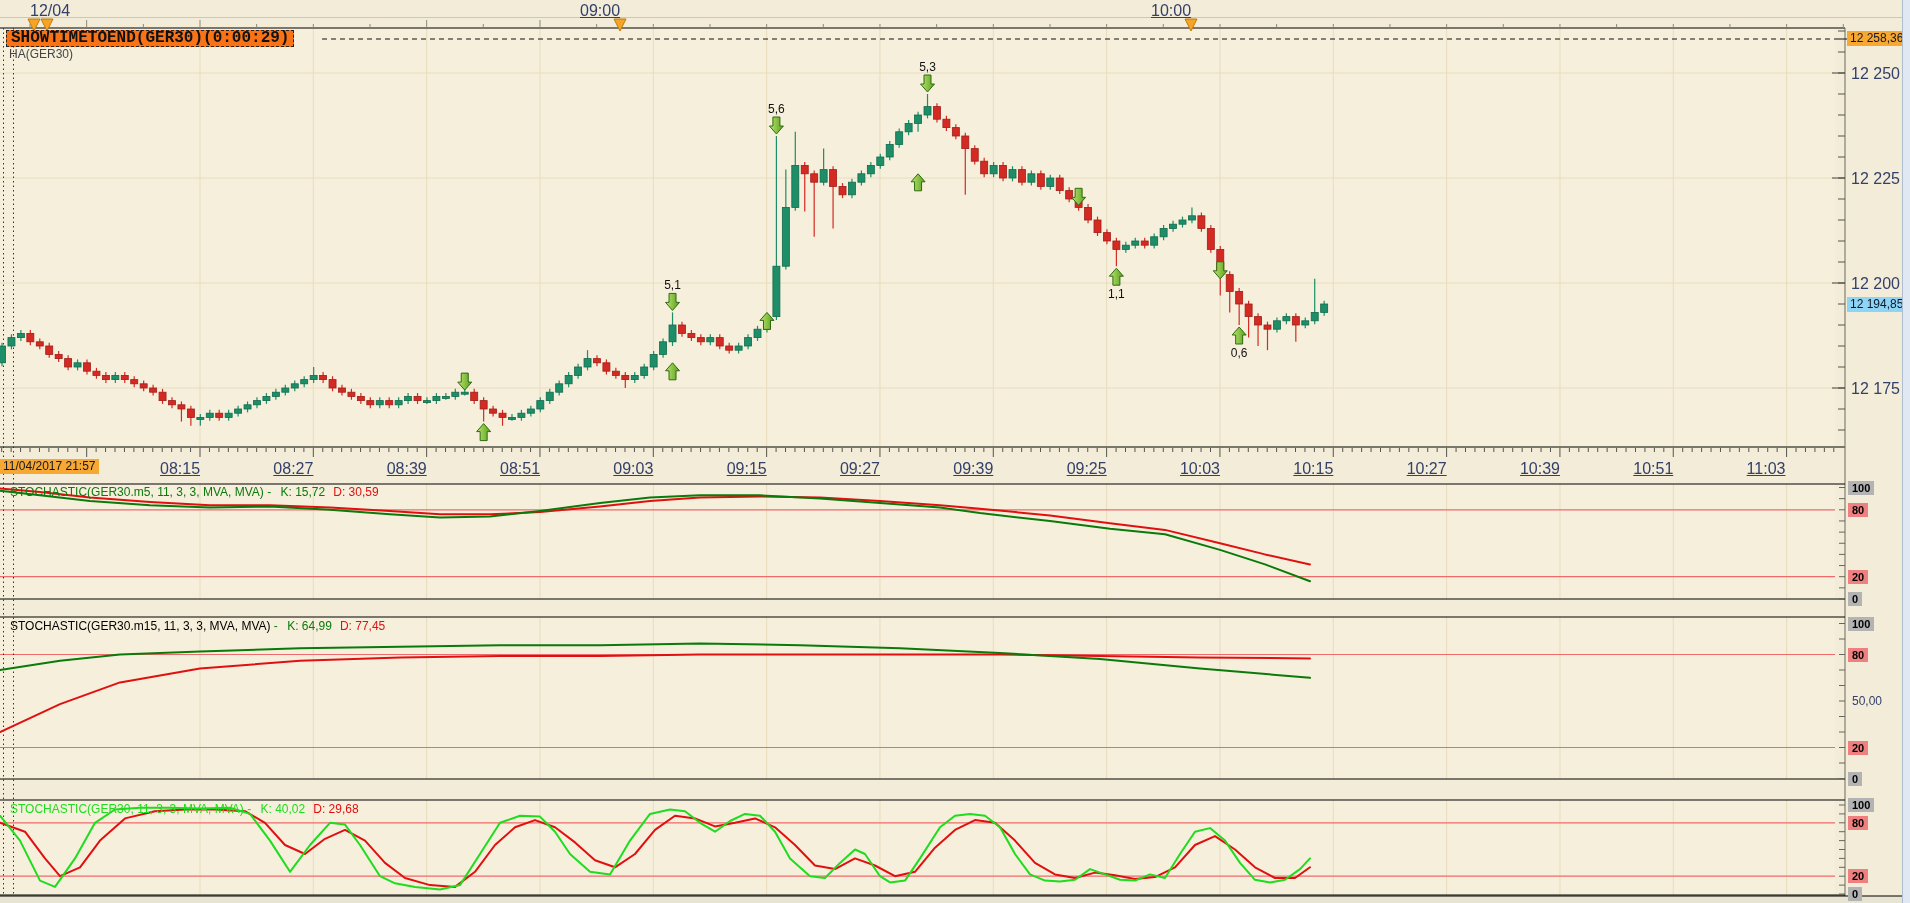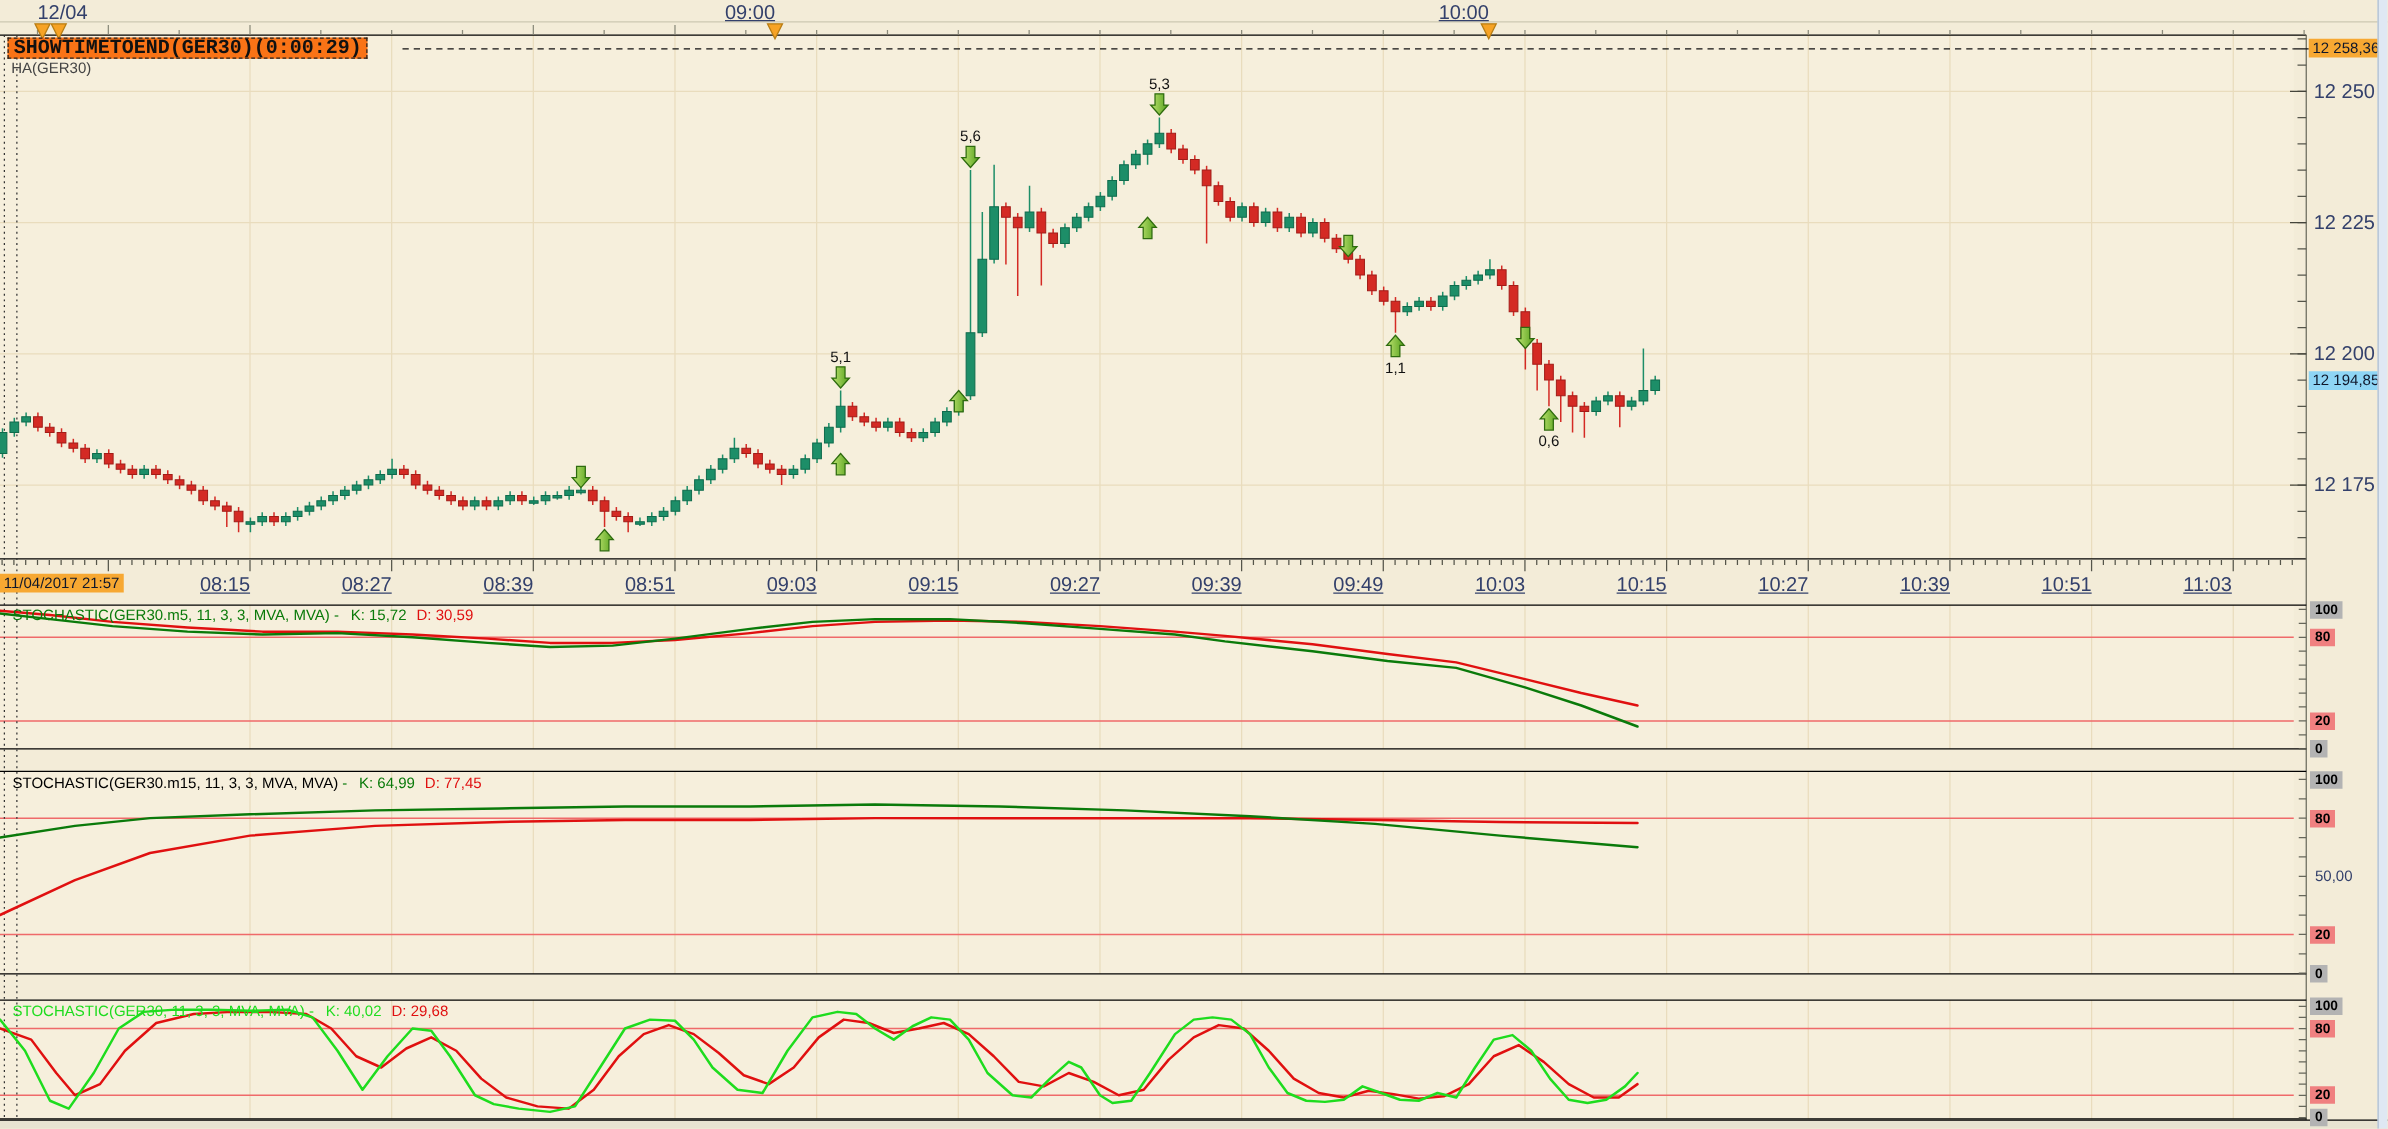--- a/index.html
+++ b/index.html
@@ -749,21 +749,21 @@
       <div class="lbl time-lbl" style="left: 620px; top: 2px;">09:00</div>
       <div class="lbl time-lbl" style="left: 1191px; top: 2px;">10:00</div>
       <div class="lbl time-lbl" style="left: 200px; top: 460px;">08:15</div>
       <div class="lbl time-lbl" style="left: 313.33px; top: 460px;">08:27</div>
       <div class="lbl time-lbl" style="left: 426.66px; top: 460px;">08:39</div>
       <div class="lbl time-lbl" style="left: 539.99px; top: 460px;">08:51</div>
       <div class="lbl time-lbl" style="left: 653.32px; top: 460px;">09:03</div>
       <div class="lbl time-lbl" style="left: 766.65px; top: 460px;">09:15</div>
       <div class="lbl time-lbl" style="left: 879.98px; top: 460px;">09:27</div>
       <div class="lbl time-lbl" style="left: 993.31px; top: 460px;">09:39</div>
-      <div class="lbl time-lbl" style="left: 1106.64px; top: 460px;">09:49</div>
+      <div class="lbl time-lbl" style="left: 1106.64px; top: 460px;">09:25</div>
       <div class="lbl time-lbl" style="left: 1219.97px; top: 460px;">10:03</div>
       <div class="lbl time-lbl" style="left: 1333.3px; top: 460px;">10:15</div>
       <div class="lbl time-lbl" style="left: 1446.63px; top: 460px;">10:27</div>
       <div class="lbl time-lbl" style="left: 1559.96px; top: 460px;">10:39</div>
       <div class="lbl time-lbl" style="left: 1673.29px; top: 460px;">10:51</div>
       <div class="lbl time-lbl" style="left: 1786.62px; top: 460px;">11:03</div>
       <div class="lbl" style="left: 1851px; top: 65px;">12 250</div>
       <div class="lbl" style="left: 1851px; top: 170px;">12 225</div>
       <div class="lbl" style="left: 1851px; top: 275px;">12 200</div>
       <div class="lbl" style="left: 1851px; top: 380px;">12 175</div>

